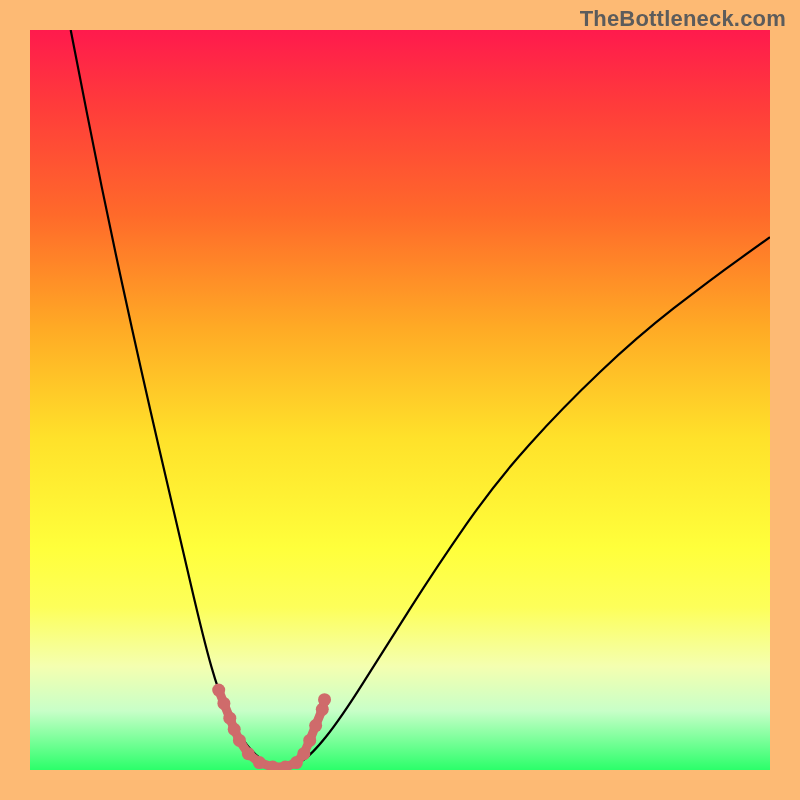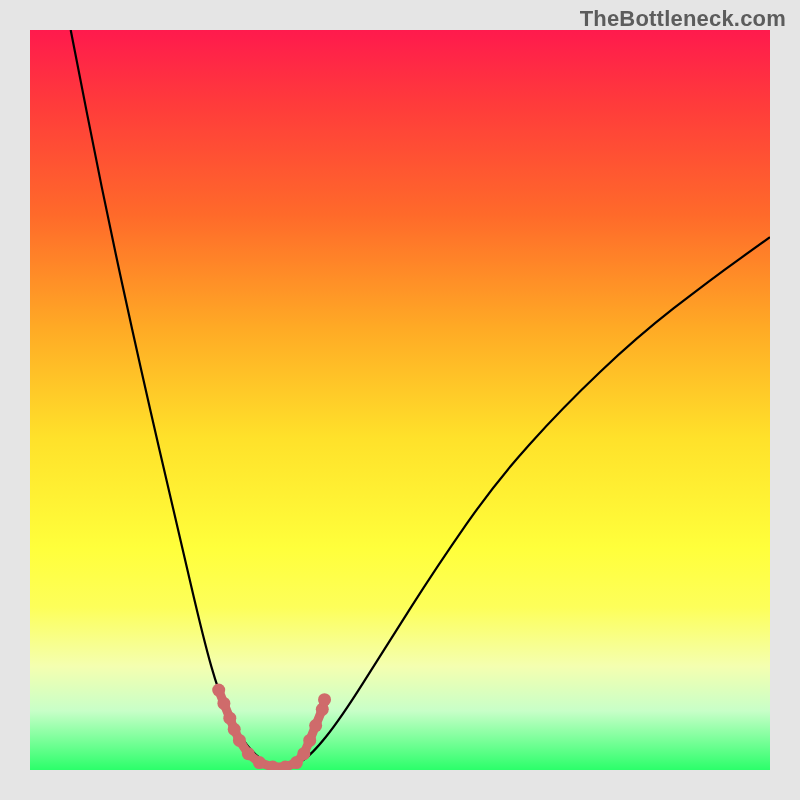--- a/index.html
+++ b/index.html
@@ -1,20 +1,20 @@
 <!DOCTYPE html>
 <html><head>
 <meta charset="utf-8">
 <style>
   * { margin: 0; padding: 0; box-sizing: border-box; }
   html, body { width: 800px; height: 800px; overflow: hidden; background: #000; }
   .frame {
     width: 800px;
     height: 800px;
-    background: #e5e5e5;
+    background: #fdba74;
     position: relative;
   }
   .plot-area {
     position: absolute;
     left: 30px;
     top: 30px;
     width: 740px;
     height: 740px;
     background: linear-gradient(to bottom,
       #ff1a4d 0%,

